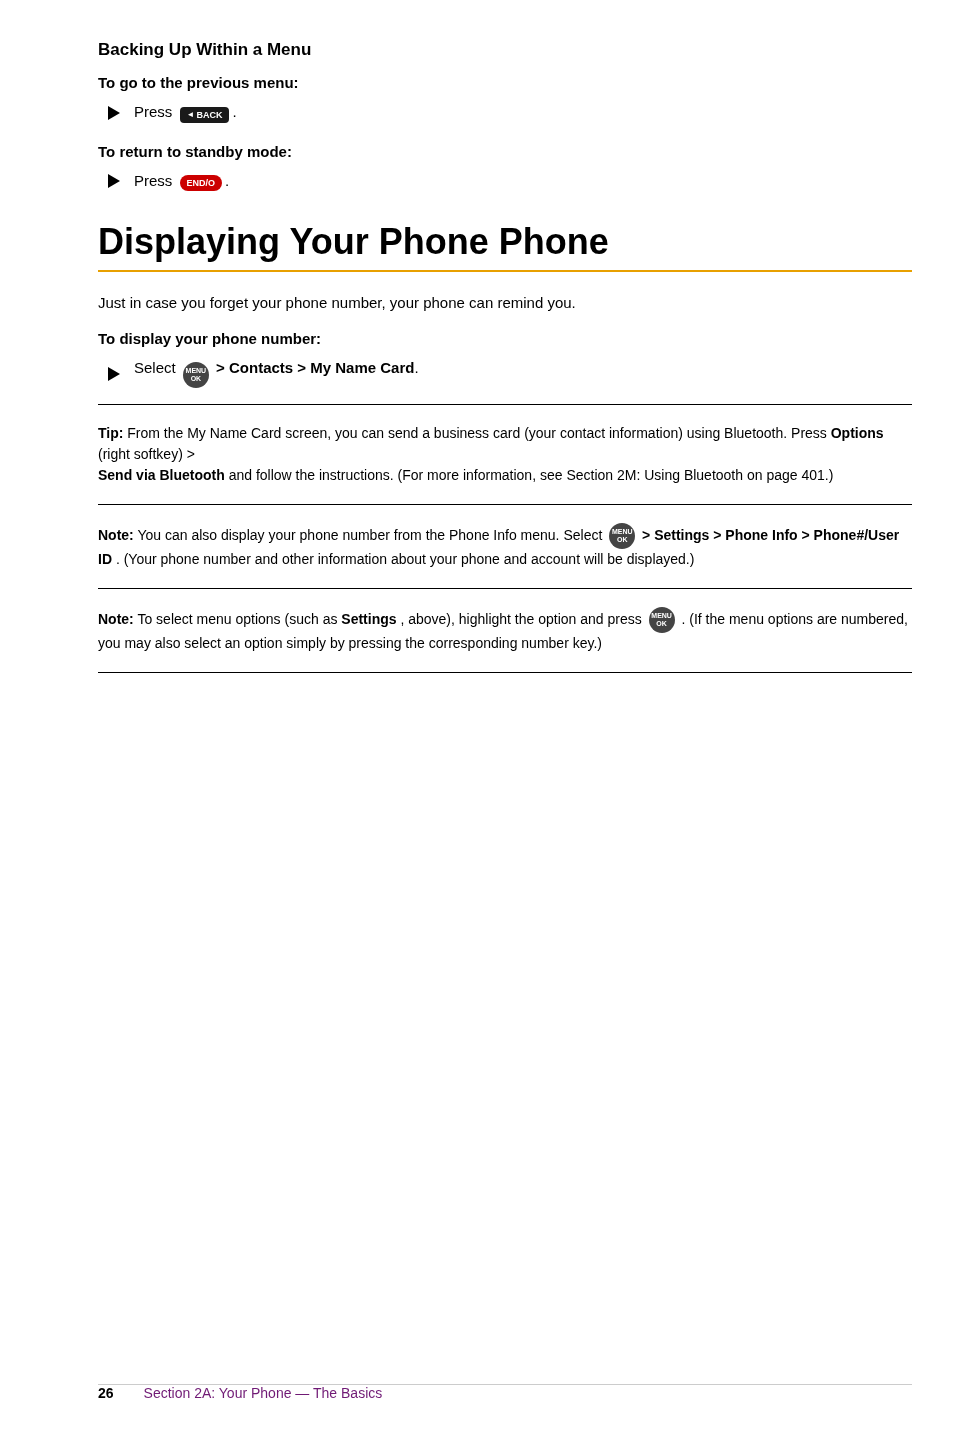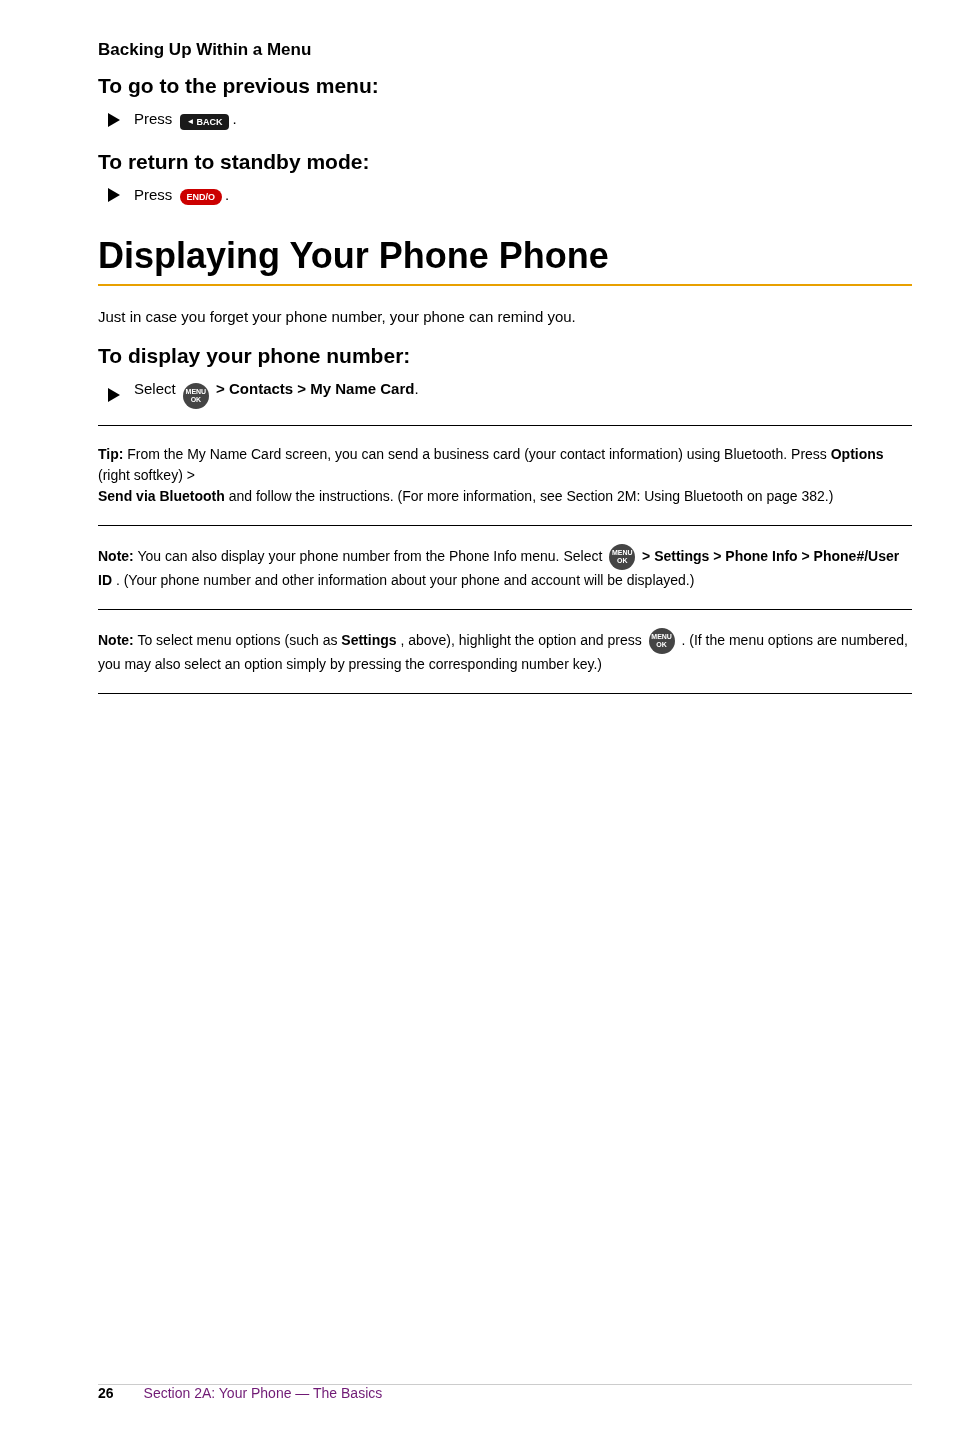--- a/index.html
+++ b/index.html
@@ -27,21 +27,21 @@
 
     
     .section-title {
       font-size: 17px;
       font-weight: bold;
       color: #000000;
       margin-bottom: 14px;
     }
 
     .instruction-label {
-      font-size: 21px;
+      font-size: 15px;
       font-weight: bold;
       color: #000000;
       margin-bottom: 12px;
     }
 
     .bullet-item {
       display: flex;
       align-items: center;
       margin-bottom: 20px;
       margin-left: 10px;
@@ -240,21 +240,21 @@
 
   </div>
 
   <div class="note-box" style="margin-bottom:0;">
     <span class="note-label">Tip:</span>
     <span>From the My Name Card screen, you can send a business card (your contact information) using Bluetooth. Press</span>
     <span class="note-label">Options</span>
     <span>(right softkey) &gt;</span>
     <br>
     <span class="note-label">Send via Bluetooth</span>
-    <span>and follow the instructions. (For more information, see Section 2M: Using Bluetooth on page 382.)</span>
+    <span>and follow the instructions. (For more information, see Section 2M: Using Bluetooth on page 401.)</span>
   </div>
 
   <div class="note-box" style="border-top: none; margin-top:0;">
     <span class="note-label">Note:</span>
     <span>You can also display your phone number from the Phone Info menu. Select</span>
     <span class="menu-key" style="font-size:7px; line-height:1.1; display:inline-flex; vertical-align:middle;">MENU<br>OK</span>
     <span class="note-label">&gt; Settings &gt; Phone Info &gt; Phone#/User ID</span>
     <span>. (Your phone number and other information about your phone and account will be displayed.)</span>
   </div>
 

